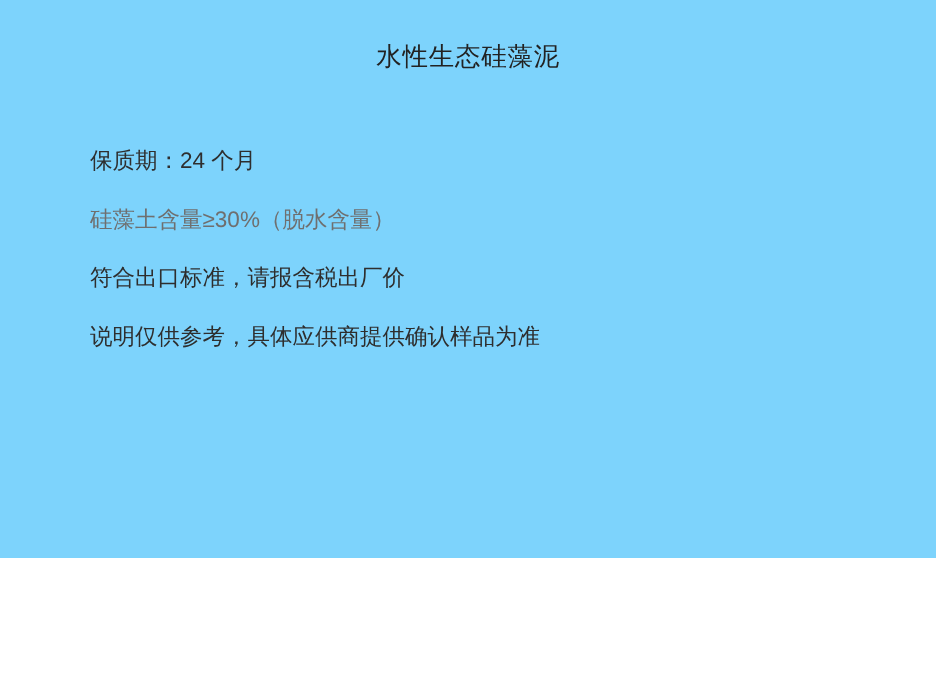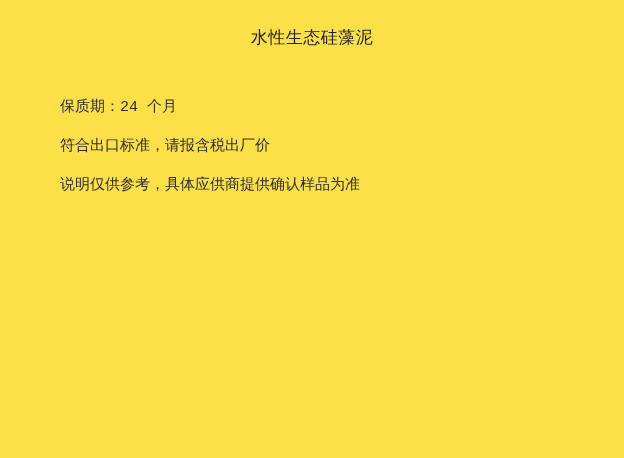--- a/index.html
+++ b/index.html
@@ -10,23 +10,23 @@
     width: 624px;
     height: 458px;
     background: #ffffff;
     font-family: "Liberation Serif", "DejaVu Serif", serif;
     color: #333333;
     overflow: hidden;
   }
   .page {
     position: relative;
     width: 624px;
-    height: 458px;
+    height: 372px;
     box-sizing: border-box;
-    background: #fde047;
+    background: #7dd3fc;
   }
   .doc-title {
     position: absolute;
     top: 26px;
     left: 0;
     width: 624px;
     text-align: center;
     font-size: 17px;
     color: #222222;
     letter-spacing: 0.5px;
@@ -37,35 +37,36 @@
     top: 98px;
     left: 60px;
     width: 520px;
   }
   .spec-line {
     font-size: 15px;
     line-height: 20px;
     margin-bottom: 19px;
     color: #2e2e2e;
     white-space: nowrap;
-    font-family: Liberation Mono, monospace;
+    font-family: Liberation Sans, sans-serif;
   }
   .spec-line.muted {
     color: #6f6f6f;
   }
   .spec-line:last-child {
     margin-bottom: 0;
   }
 </style>
 </head>
 <body>
 
 <div class="page">
 
   <div class="doc-title">水性生态硅藻泥</div>
 
   <div class="body-block">
     <div class="spec-line">保质期：24 个月</div>
+    <div class="spec-line muted">硅藻土含量≥30%（脱水含量）</div>
     <div class="spec-line">符合出口标准，请报含税出厂价</div>
     <div class="spec-line">说明仅供参考，具体应供商提供确认样品为准</div>
   </div>
 
 </div>
 
 </body></html>

